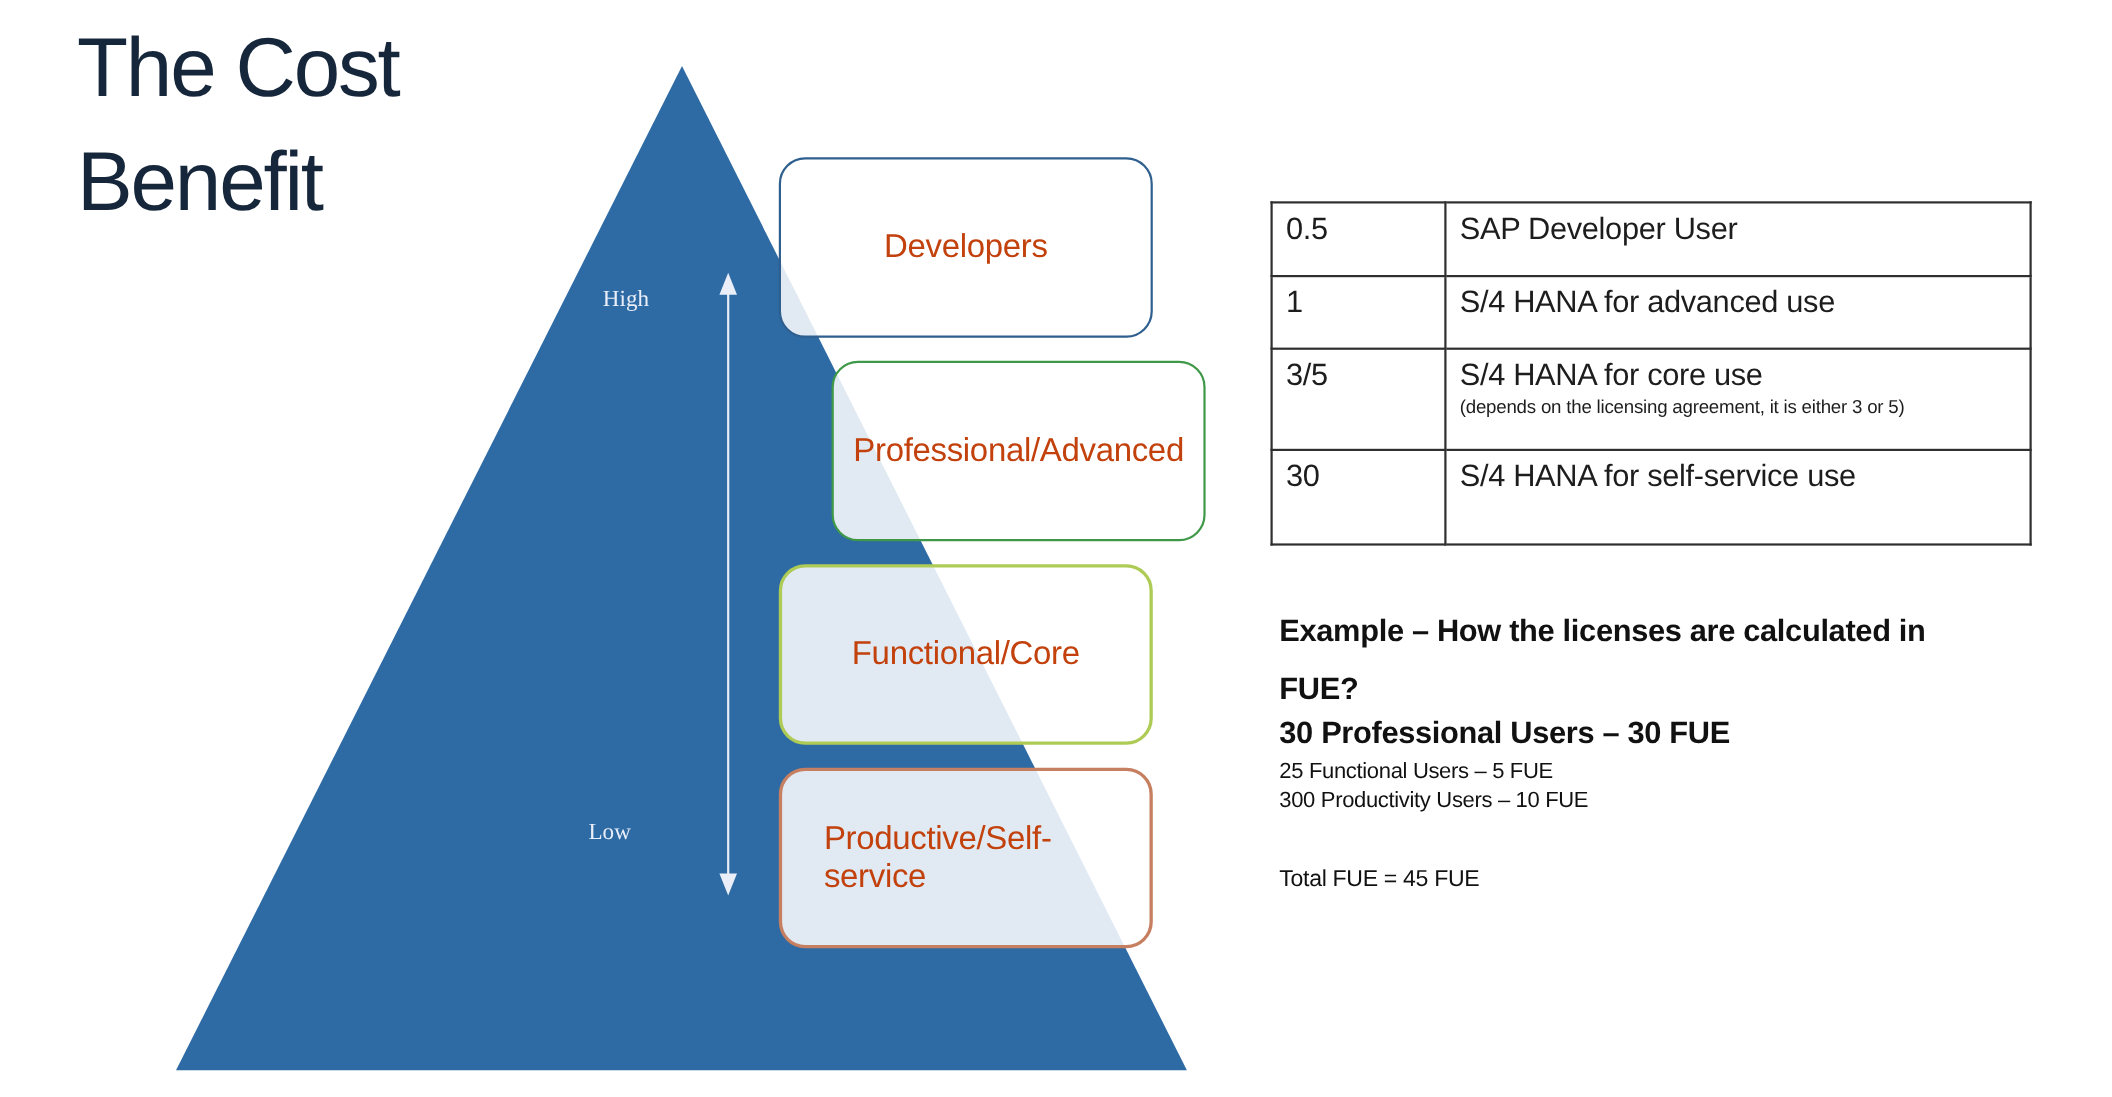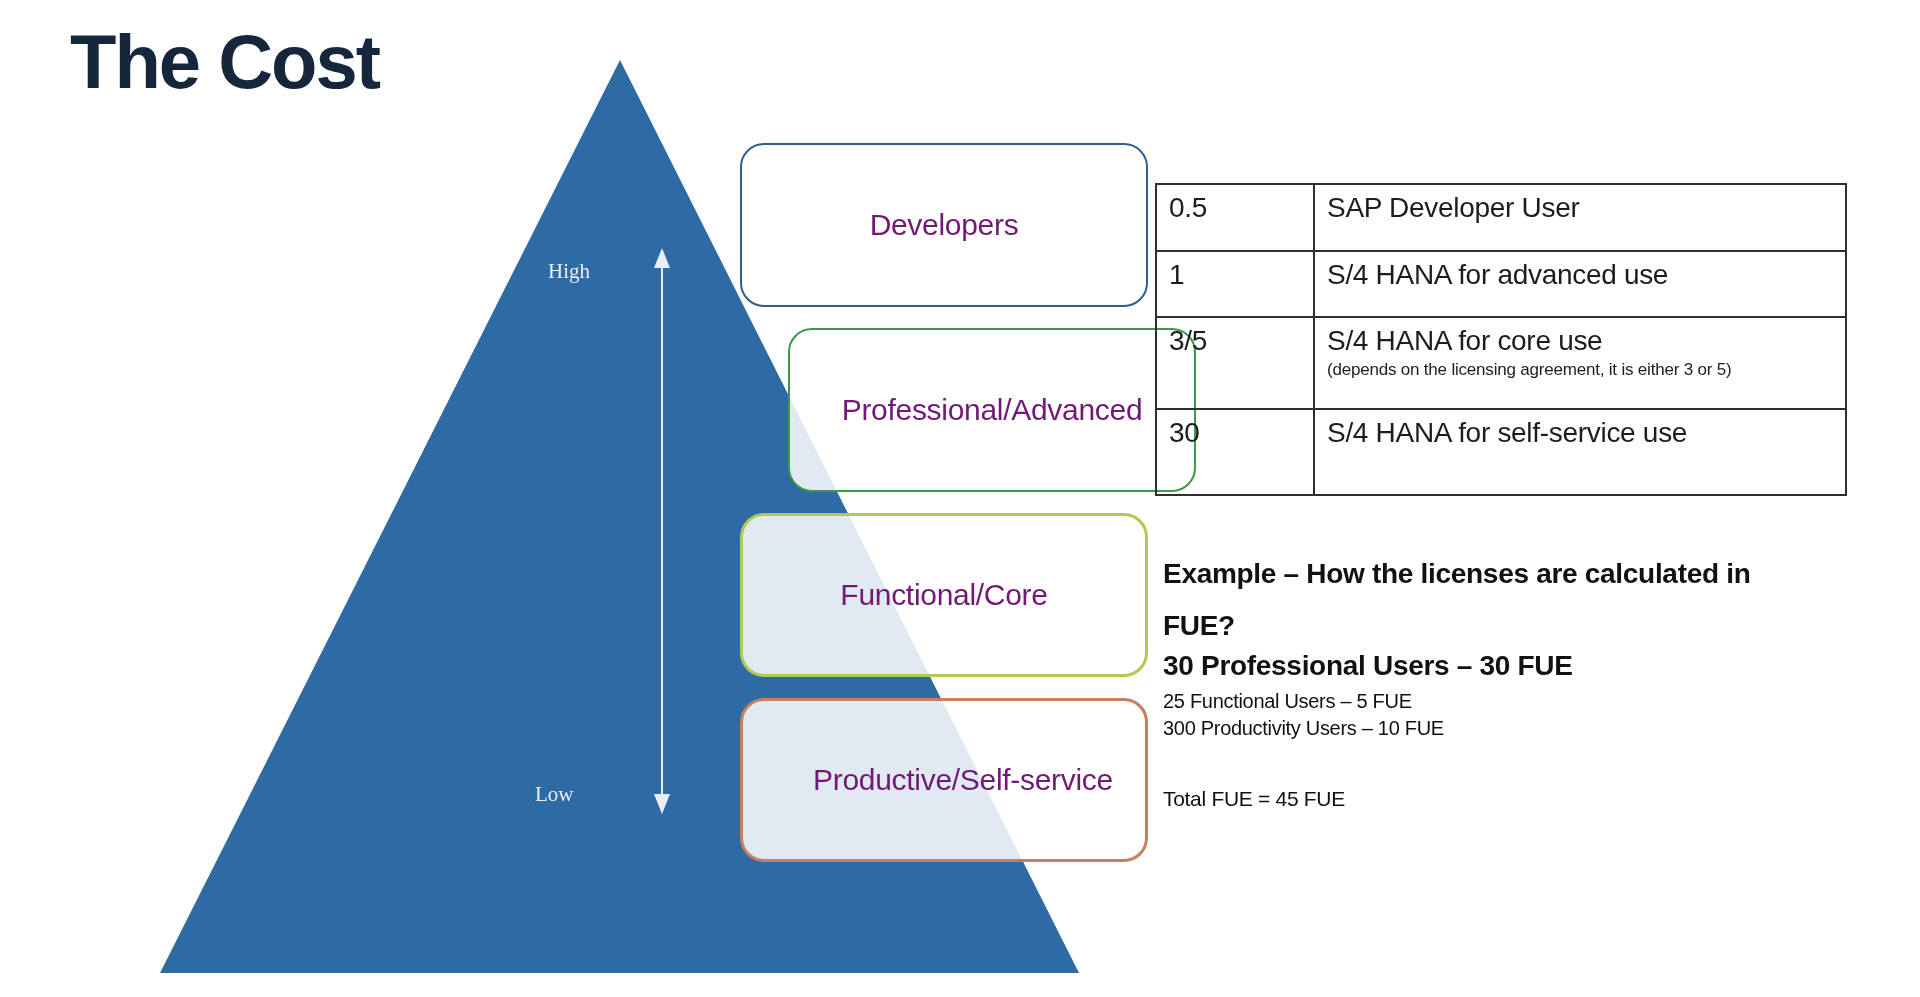--- a/index.html
+++ b/index.html
@@ -7,42 +7,42 @@
     position:relative;
     width:1920px;height:997px;
     background:#ffffff;
     overflow:hidden;
     font-family:"Liberation Sans", sans-serif;
   }
   
   .title{
     position:absolute;left:70px;top:10px;width:460px;
     font-size:76px;line-height:104px;letter-spacing:-2px;
-    font-weight:700;color:#17273B;
+    font-weight:400;color:#17273B;
   }
   .title span{display:block;}
   
   .pyr-svg{position:absolute;left:0;top:0;}
   
   .axis-label{
     position:absolute;color:#E9EEF8;font-size:21px;line-height:34px;
     letter-spacing:0px;
     font-family:Liberation Serif, serif;
   }
   .axis-label.high{left:548px;top:254px;}
-  .axis-label.low{left:535px;top:777px;}
+  .axis-label.low{left:535px;top:739px;}
   
   .level-box{
-    position:absolute;left:740px;width:408px;height:164px;
+    position:absolute;left:708px;width:340px;height:164px;
     box-sizing:border-box;
     background:rgba(255,255,255,0.86);
     border:2px solid #888;
     border-radius:24px;
     display:flex;align-items:center;justify-content:center;
-    font-size:30px;color:#701a75;letter-spacing:-0.3px;
+    font-size:30px;color:#c2410c;letter-spacing:-0.3px;
   }
   .level-0{top:143px;}
   .level-1{top:328px;}
   .level-2{top:513px;border-width:3px;}
   .level-3{top:698px;border-width:3px;padding-left:38px;}
   
   table.fue{
     position:absolute;left:1155px;top:183px;width:690px;
     border-collapse:collapse;table-layout:fixed;
     color:#1d1d1d;
@@ -77,20 +77,21 @@
     <polygon points="620,60 1079,973 160,973" fill="#2E6BA4"></polygon>
     <g>
       <line x1="662" y1="262" x2="662" y2="800" stroke-width="2" stroke="#E9EEF8"></line>
       <polygon points="662,248 654,268 670,268" fill="#E9EEF8"></polygon>
       <polygon points="662,814 654,794 670,794" fill="#E9EEF8"></polygon>
     </g>
   </svg>
 
   <h1 class="title" style="margin:0;">
     <span>The Cost</span>
+    <span>Benefit</span>
   </h1>
 
   <div class="axis-label high">High</div>
   <div class="axis-label low">Low</div>
 
   <div class="level-box level-0" style="border-color: rgb(46, 95, 142);">
     <span>Developers</span>
   </div>
   <div class="level-box level-1" style="border-color: rgb(62, 152, 72); margin-left: 48px;">
     <span>Professional/Advanced</span>

